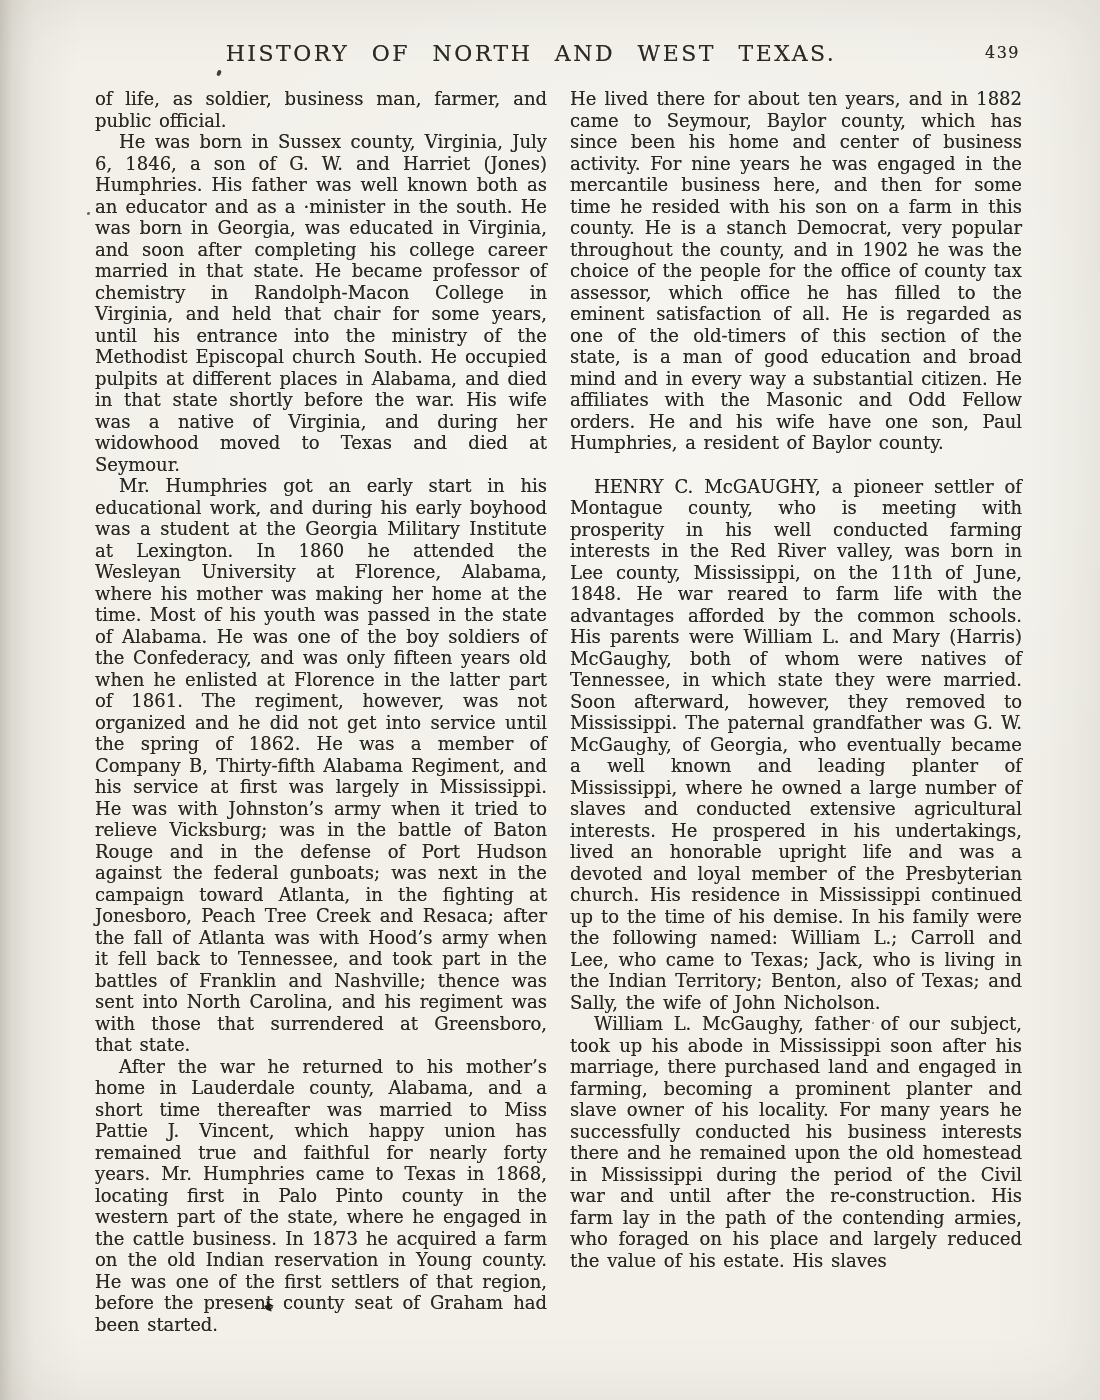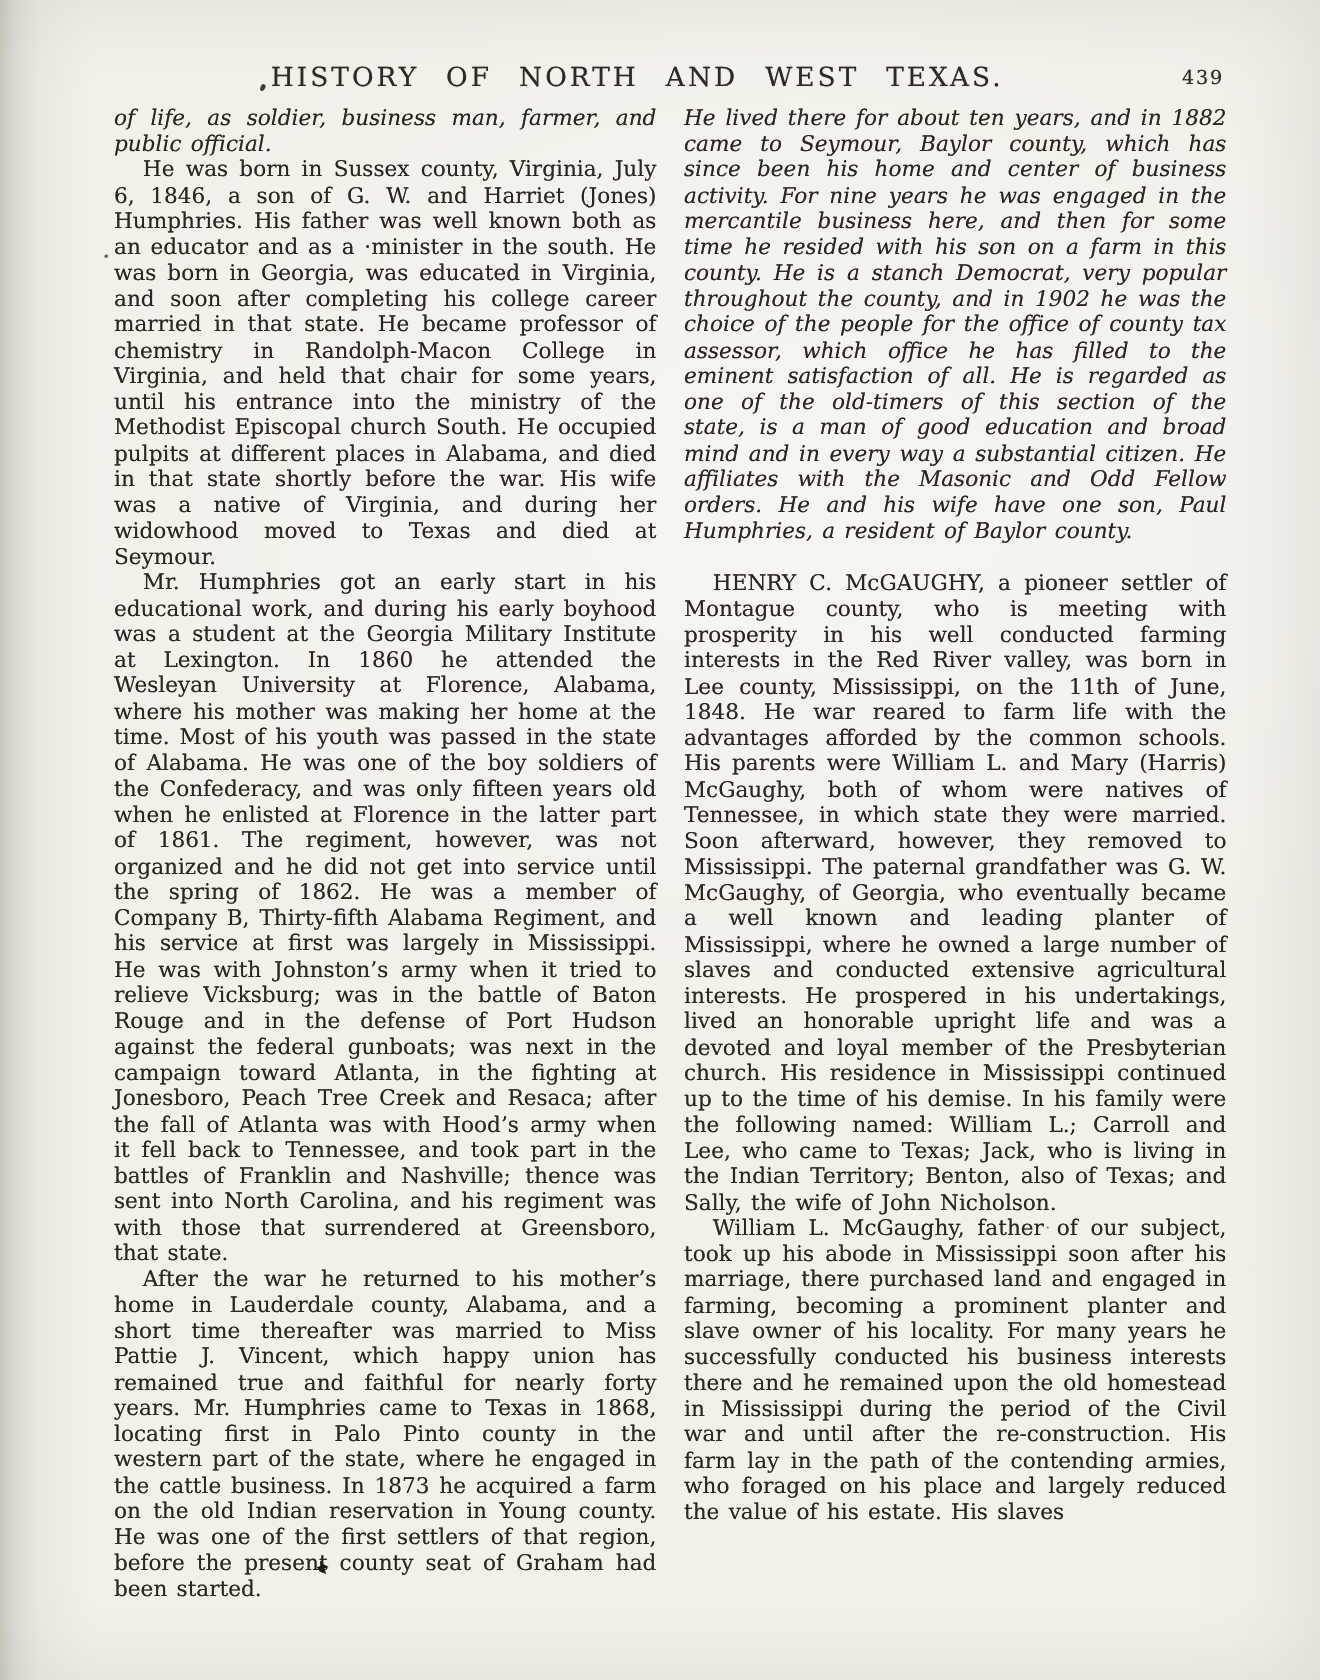--- a/index.html
+++ b/index.html
@@ -15,21 +15,21 @@
     background:
       radial-gradient(ellipse 900px 700px at 60% 30%, rgba(255,255,255,0.35), rgba(255,255,255,0) 70%),
       linear-gradient(90deg, #cfccc2 0px, #e3e0d8 12px, #edebe4 34px, #f2f0e9 80px, #f2f0e9 980px, #efede6 1100px);
     background-color: #f1efe8;
     box-shadow: inset 0 0 70px rgba(70,62,50,0.10);
     font-family: "DejaVu Serif", "Liberation Serif", serif;
     color: var(--ink, #2a2621);
   }
   .header {
     position: absolute;
-    top: 53px;
+    top: 41px;
     left: 95px;
     width: 927px;
     height: 30px;
   }
   .running-title {
     position: absolute;
     left: 0;
     right: 55px;
     text-align: center;
     font-size: 22px;
@@ -63,21 +63,20 @@
     line-height: 21.5px;
     word-spacing: 2px;
     text-shadow: 0 0 0.5px rgba(43,38,32,0.6);
   }
   .col p {
     margin: 0;
     text-indent: 24px;
   }
   .col p.continuation {
     text-indent: 0;
-    font-style: italic;
   }
   .col p.new-entry {
     margin-top: 22px;
   }
   
   .ink-blot {
     position: absolute;
     left: 264px;
     top: 1300px;
     width: 10px;

